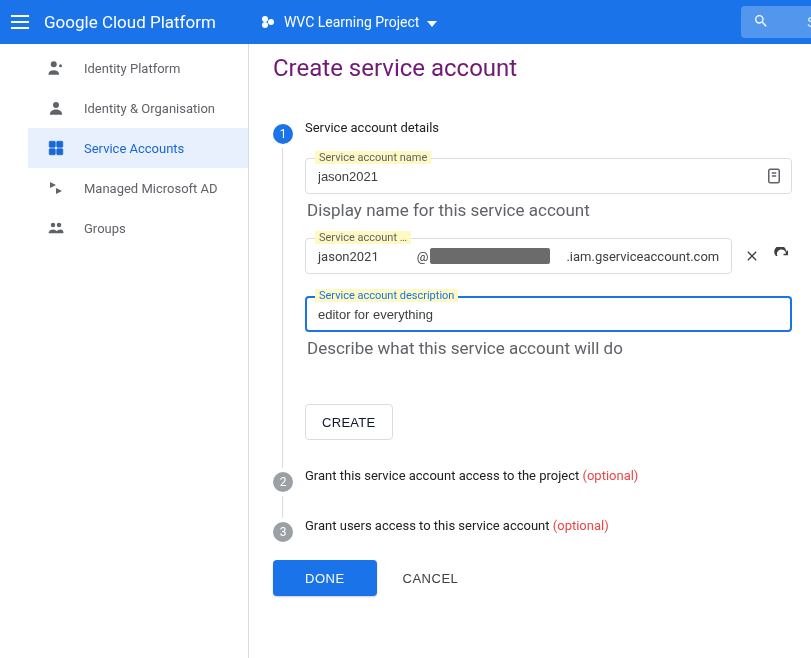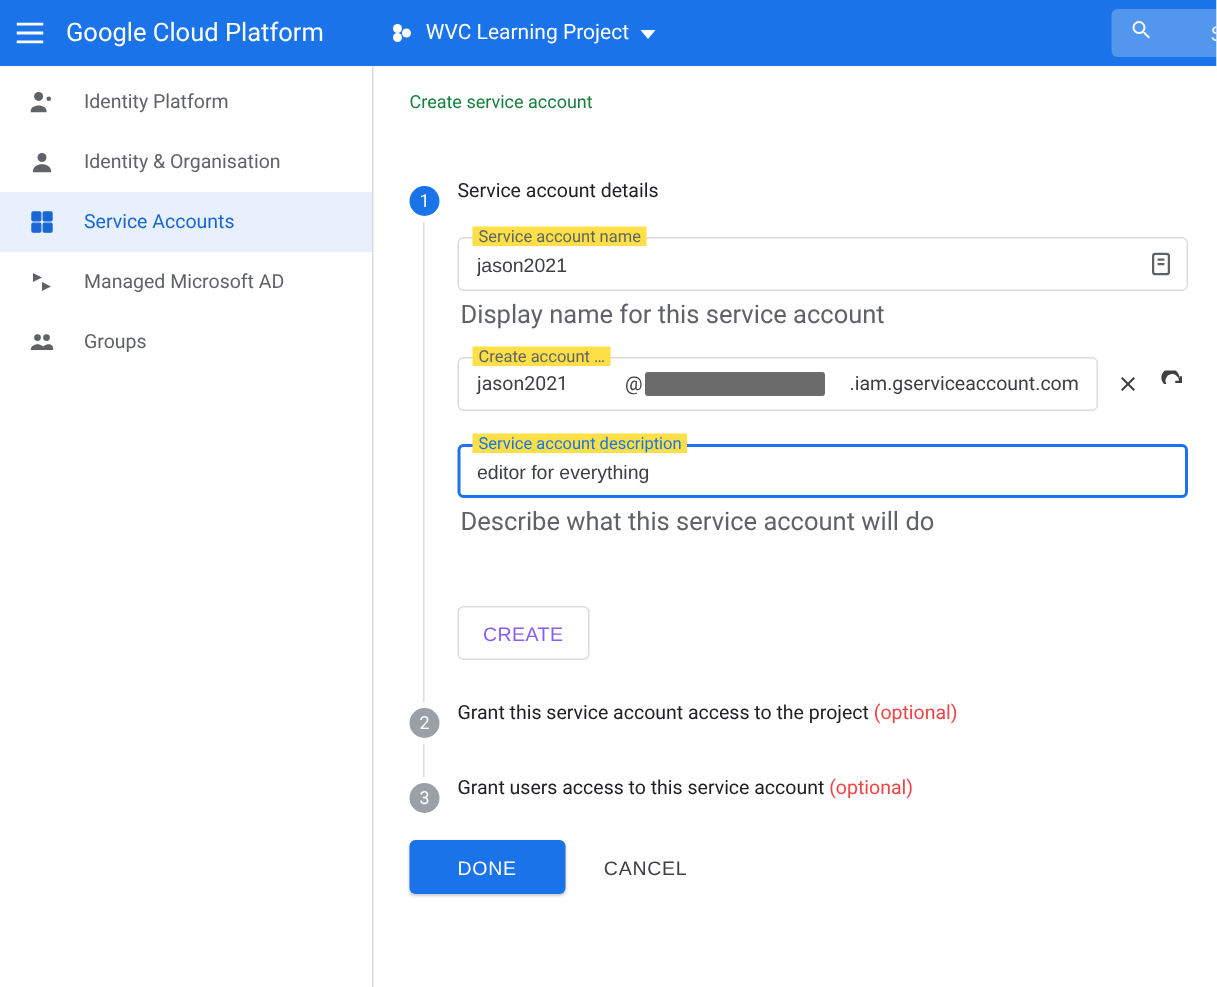--- a/index.html
+++ b/index.html
@@ -82,21 +82,21 @@
     align-items: center;
     gap: 16px;
     height: 48px;
     padding: 0 14px;
     border-bottom: 1px solid #dadce0;
   }
   .section-header .title {
     font-size: 18px;
     color: #202124;
   }
-  .nav-list { padding-top: 4px; }
+  .nav-list { padding-top: 4px; padding-left: 28px; }
   .nav-item {
     display: flex;
     align-items: center;
     gap: 18px;
     height: 40px;
     padding: 0 18px;
     color: #5f6368;
     font-size: 13px;
     cursor: pointer;
   }
@@ -109,22 +109,22 @@
   .nav-icon svg { fill:#5f6368; }
   .main {
     flex: 1;
     padding: 0 0 20px 24px;
     overflow: auto;
   }
   .main-header {
     height: 48px;
     display: flex;
     align-items: center;
-    font-size: 12px;
-    color: #15803d;
+    font-size: 24px;
+    color: #701a75;
     border-bottom: 1px solid transparent;
   }
   .content { padding-top: 28px; }
   .step-row {
     display: flex;
     align-items: flex-start;
     gap: 12px;
     margin-bottom: 4px;
   }
   .step-badge {
@@ -148,21 +148,21 @@
     border-left: 1px solid #dadce0;
     padding: 10px 0 28px 22px;
     max-width: 510px;
   }
   .step-body.short { padding: 4px 0 18px 22px; }
   .field { position: relative; margin-bottom: 6px; }
   .field-label {
     position: absolute;
     top: -7px;
     left: 10px;
-    background: #fde047;
+    background: #fef9c3;
     padding: 0 4px;
     font-size: 11px;
     color: #5f6368;
     z-index: 1;
   }
   .field-label.focused { color:#1a73e8; }
   .text-input {
     width: 100%;
     height: 36px;
     border: 1px solid #dadce0;
@@ -216,21 +216,21 @@
   .icon-btn {
     width:24px; height:24px;
     display:flex; align-items:center; justify-content:center;
     cursor:pointer;
     color:#3c4043;
   }
   .create-btn {
     margin-top: 28px;
     border:1px solid #dadce0;
     background:#fff;
-    color:#8b5cf6;
+    color:#0f172a;
     font-weight:500;
     font-size:13px;
     letter-spacing:0.3px;
     height:36px;
     padding:0 16px;
     border-radius:4px;
     cursor:pointer;
   }
   .bottom-actions {
     margin-top:18px;
@@ -370,21 +370,21 @@
                 <rect x="5" y="3" width="14" height="18" rx="2"></rect>
                 <line x1="9" y1="8" x2="15" y2="8"></line>
                 <line x1="9" y1="12" x2="15" y2="12"></line>
               </svg>
           </span>
         </div>
         <div class="helper-text">Display name for this service account</div>
 
         <div class="id-row">
           <div class="id-field-wrap">
-            <span class="field-label">Create account …</span>
+            <span class="field-label">Service account …</span>
             <div class="id-input">
               <span class="id-prefix">jason2021</span>
               <span class="id-at">@</span>
               <span class="redact"></span>
               <span class="id-suffix">.iam.gserviceaccount.com</span>
             </div>
           </div>
           <div class="icon-btn">
             <svg width="16" height="16" viewBox="0 0 24 24">
                 <path d="M19 6.41L17.59 5 12 10.59 6.41 5 5 6.41 10.59 12 5 17.59 6.41 19 12 13.41 17.59 19 19 17.59 13.41 12z" fill="#3c4043"></path>

